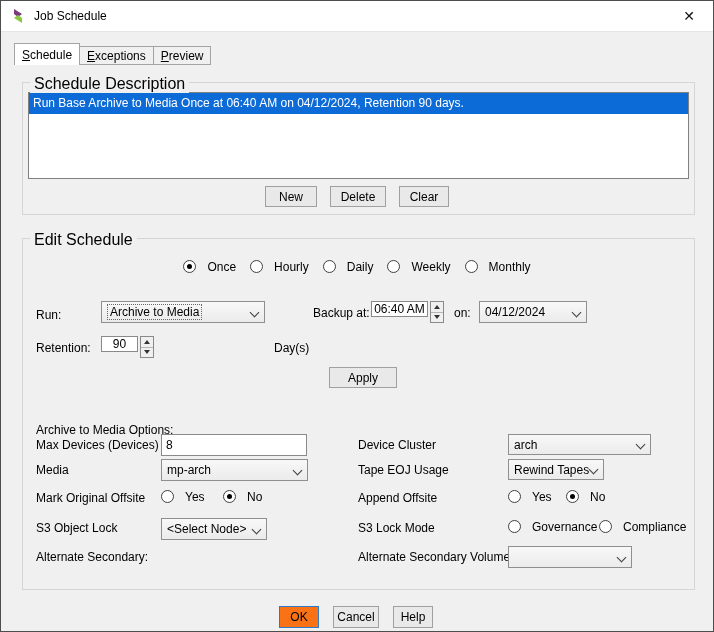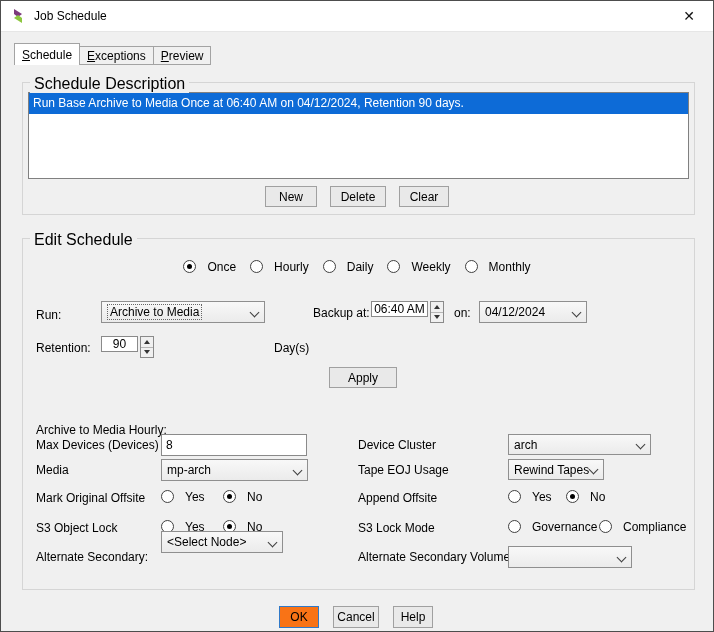--- a/index.html
+++ b/index.html
@@ -217,21 +217,21 @@
     <span class="spin-text" style="width:37px;">90</span>
     <span class="spin-btns">
       <span class="spin-up"></span>
       <span class="spin-down"></span>
     </span>
   </div>
   <span class="lbl" style="left:273px; top:340px;">Day(s)</span>
 
   <div class="btn" style="position:absolute; left:328px; top:366px; width:68px; height:21px;">Apply</div>
 
-  <span class="lbl" style="left:35px; top:422px;">Archive to Media Hourly:</span>
+  <span class="lbl" style="left:35px; top:422px;">Archive to Media Options:</span>
 
   <span class="lbl" style="left:35px; top:437px;">Max Devices (Devices)</span>
   <input class="textinput" style="left: 160px; top: 433px; width: 146px;" value="8">
   <span class="lbl" style="left:357px; top:437px;">Device Cluster</span>
   <div class="combo" style="left:507px; top:433px; width:143px; height:21px;">
     <span>arch</span>
     <span class="chev" style="top:6px;"></span>
   </div>
 
   <span class="lbl" style="left:35px; top:462px;">Media</span>
@@ -277,21 +277,21 @@
   <span class="radio-option" style="left:507px; top:519px;">
     <span class="radio"></span>
     <span>Governance</span>
   </span>
   <span class="radio-option" style="left:598px; top:519px;">
     <span class="radio"></span>
     <span>Compliance</span>
   </span>
 
   <span class="lbl" style="left:35px; top:549px;">Alternate Secondary:</span>
-  <div class="combo" style="left:160px; top:530px; width:122px;">
+  <div class="combo" style="left:160px; top:517px; width:106px;">
     <span>&lt;Select Node&gt;</span>
     <span class="chev"></span>
   </div>
   <span class="lbl" style="left:357px; top:549px;">Alternate Secondary Volume:</span>
   <div class="combo" style="left:507px; top:545px; width:124px;">
     <span></span>
     <span class="chev"></span>
   </div>
 
   <div class="btn default" style="position:absolute; left:278px; top:605px; width:40px; height:22px;">OK</div>

